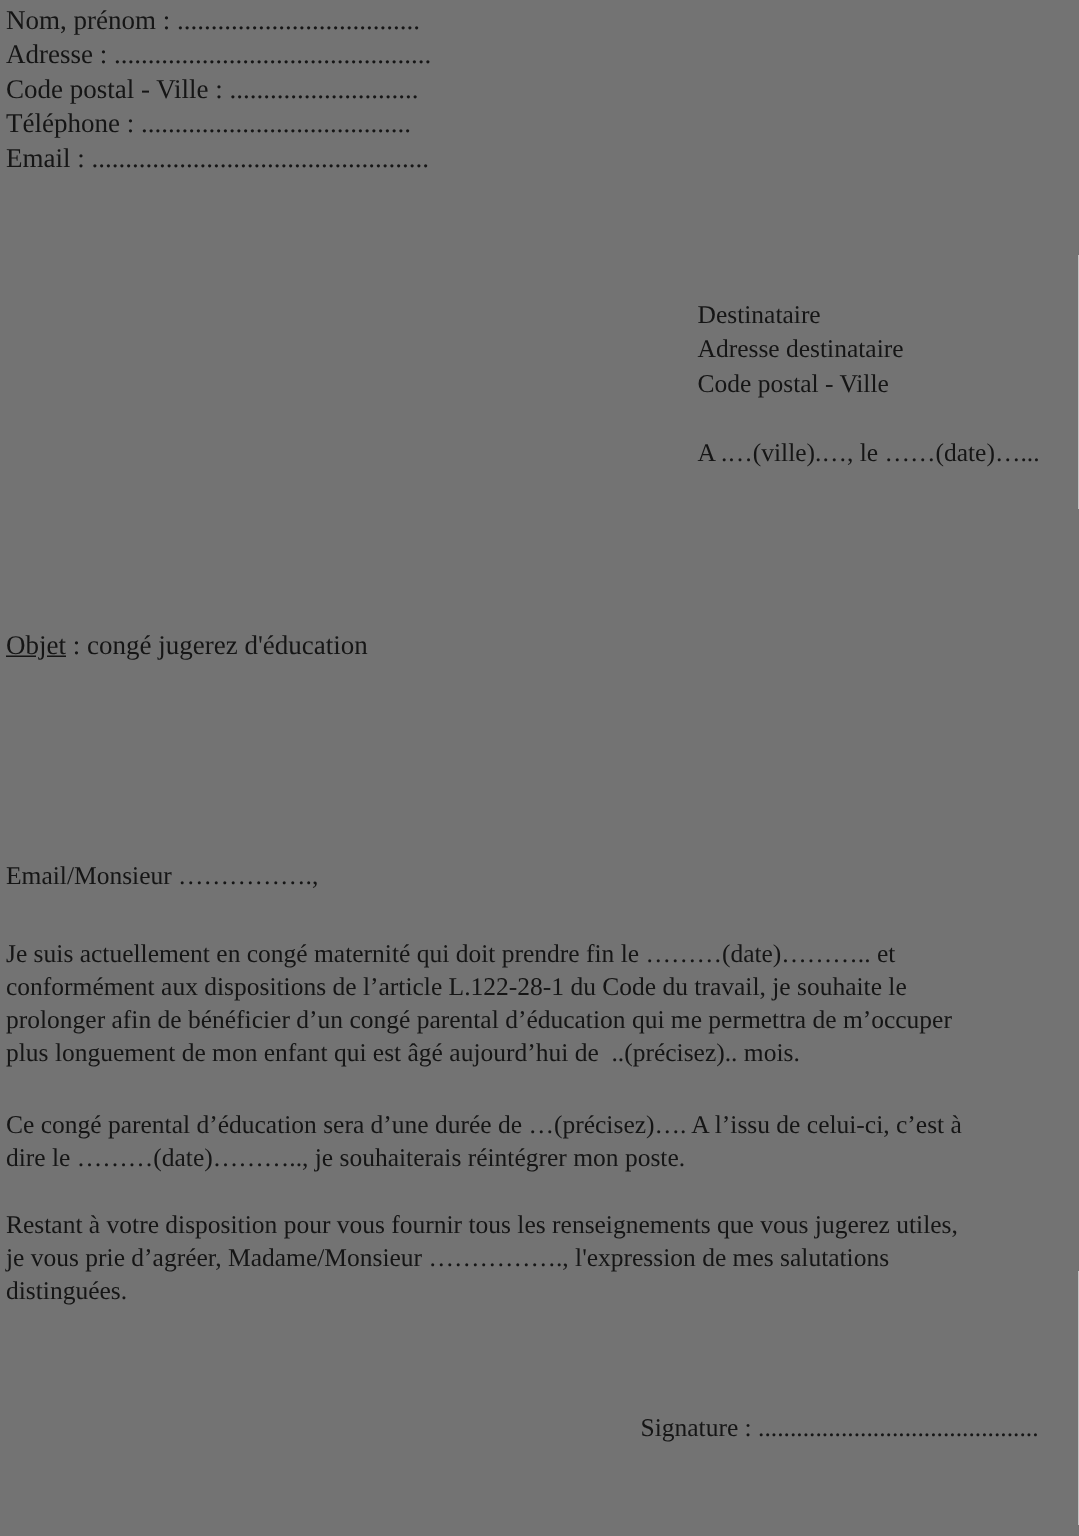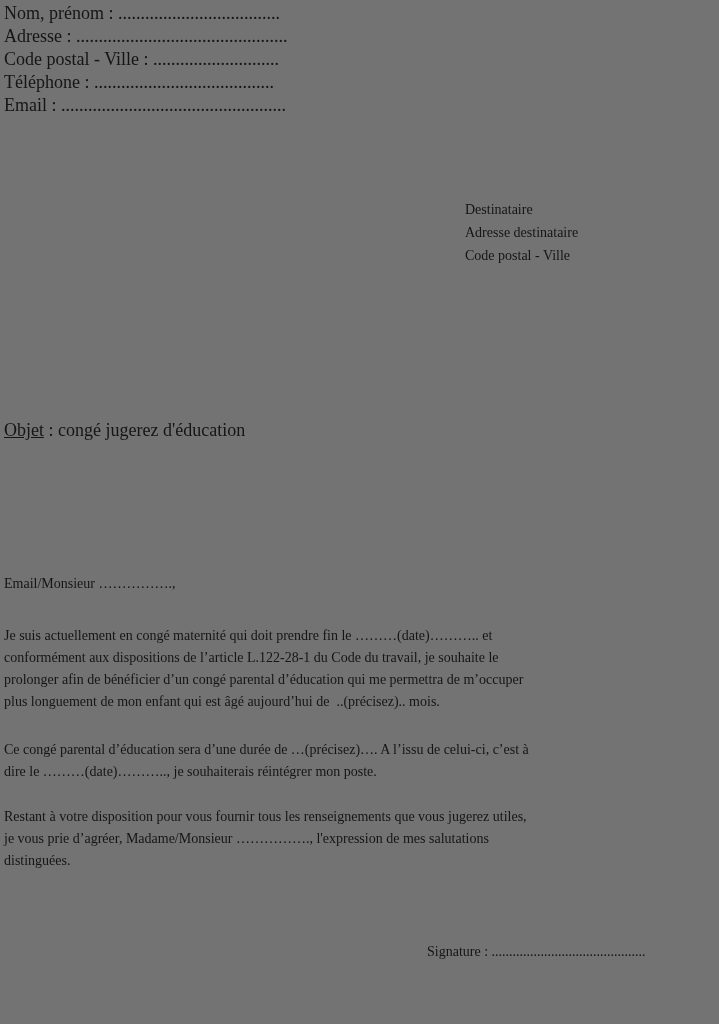--- a/index.html
+++ b/index.html
@@ -12,21 +12,21 @@
     width: 719px;
     height: 1024px;
     background: #737373;
     font-family: "Liberation Serif", "DejaVu Serif", serif;
     color: #151515;
     overflow: hidden;
   }
   .block {
     position: absolute;
     white-space: pre;
-    font-size: 14px;
+    font-size: 17px;
     line-height: 22px;
   }
   .sender-block {
     left: 4px;
     top: 2px;
     font-size: 18px;
     line-height: 23px;
   }
   .recipient-block {
     left: 465px;
@@ -75,20 +75,21 @@
   <div class="block sender-block">Nom, prénom : ....................................
 Adresse : ...............................................
 Code postal - Ville : ............................
 Téléphone : ........................................
 Email : ..................................................</div>
 
   <div class="block recipient-block">Destinataire
 Adresse destinataire
 Code postal - Ville</div>
 
+  <div class="block date-line">A .…(ville).…, le ……(date)…...</div>
 
   <div class="block subject-line"><span class="subject-label">Objet</span><span> : congé jugerez d'éducation</span></div>
 
   <div class="block salutation">Email/Monsieur …………….,</div>
 
   <div class="block para-1">Je suis actuellement en congé maternité qui doit prendre fin le ………(date)……….. et
 conformément aux dispositions de l’article L.122-28-1 du Code du travail, je souhaite le
 prolonger afin de bénéficier d’un congé parental d’éducation qui me permettra de m’occuper
 plus longuement de mon enfant qui est âgé aujourd’hui de  ..(précisez).. mois.</div>
 

